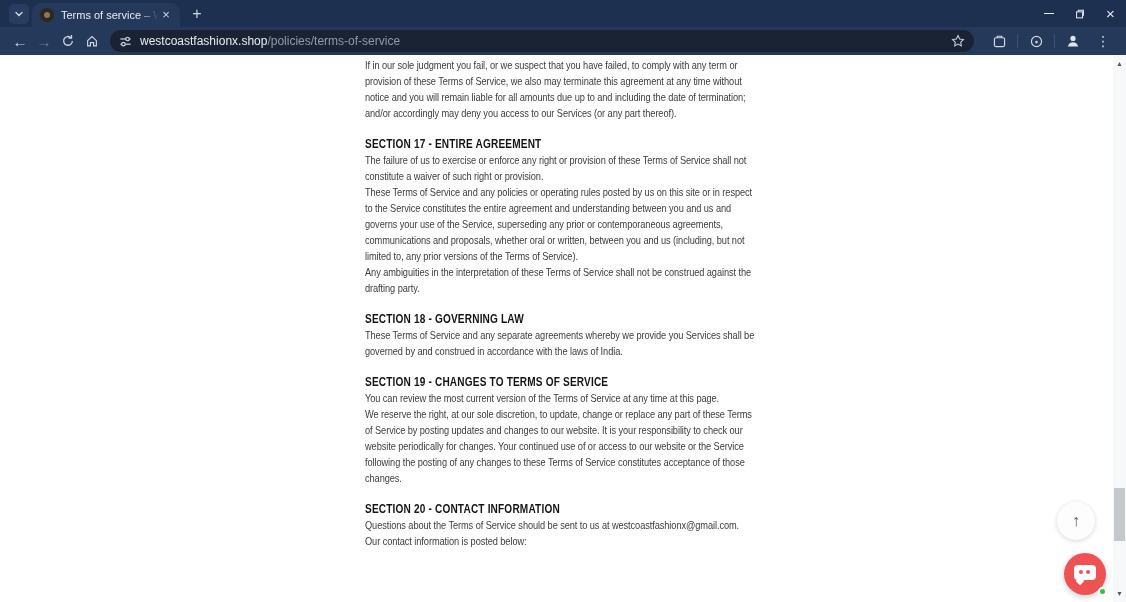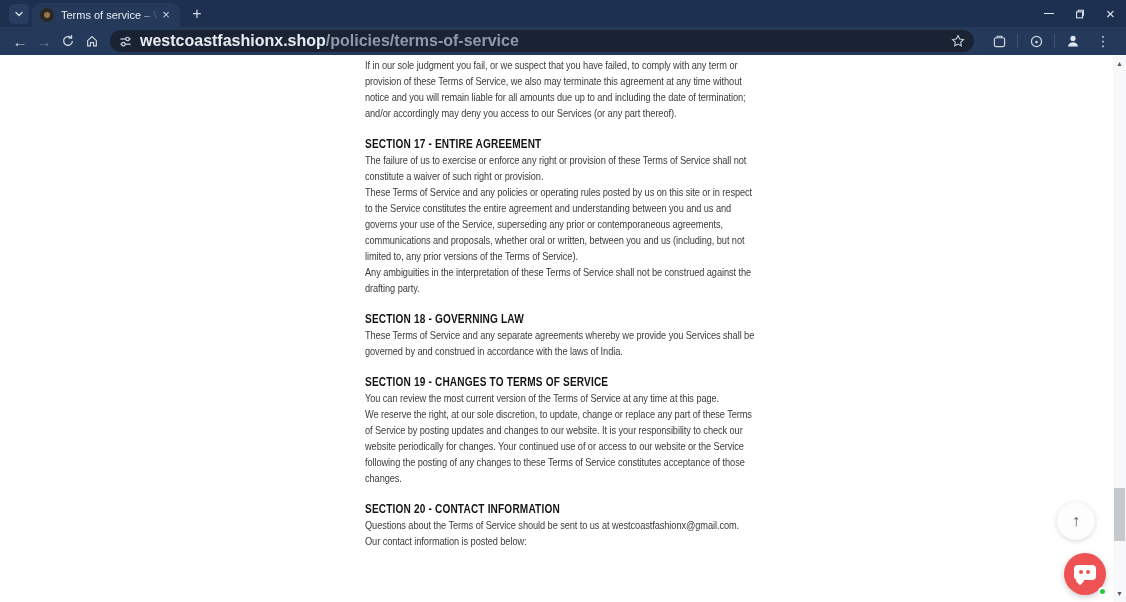--- a/index.html
+++ b/index.html
@@ -33,21 +33,21 @@
   .minline { width:10px; height:0; border-top:1.4px solid #e4e8ef; display:block; }
   .winbtn .x { font-size:15px; line-height:15px; }
 
   .toolbar { position:absolute; top:27px; left:0; width:1126px; height:28px;
              background:#25395a; display:flex; align-items:center; padding:0 8px; }
   .navbtn { width:24px; height:24px; display:flex; align-items:center; justify-content:center;
             color:#cfd6e0; font-size:15px; border-radius:50%; cursor:pointer; flex:0 0 auto; }
   .navbtn.disabled { color:#6b7c95; }
   .urlpill { flex:1; height:22px; margin:0 10px 0 6px; background:#1a2334; border-radius:12px;
              display:flex; align-items:center; padding:0 9px; min-width:0; }
-  .urltext { margin-left:8px; font-size:16px; white-space:nowrap; overflow:hidden; flex:1;font-weight:bold; }
+  .urltext { margin-left:8px; font-size:12px; white-space:nowrap; overflow:hidden; flex:1; }
   .urldomain { color:#e8ecf2; }
   .urlpath { color:#8e99ab; }
   .pillstar { flex:0 0 auto; display:flex; }
   .tbicon { width:22px; height:22px; display:flex; align-items:center; justify-content:center;
             flex:0 0 auto; cursor:pointer; margin:0 4px; }
   .tbdivider { width:1px; height:14px; background:#3d5273; margin:0 3px; flex:0 0 auto; }
   .dots { color:#cfd6e0; font-size:14px; letter-spacing:0; }
 
   
   .content { position:absolute; top:55px; left:0; width:980px; height:547px; background:#fff; }

